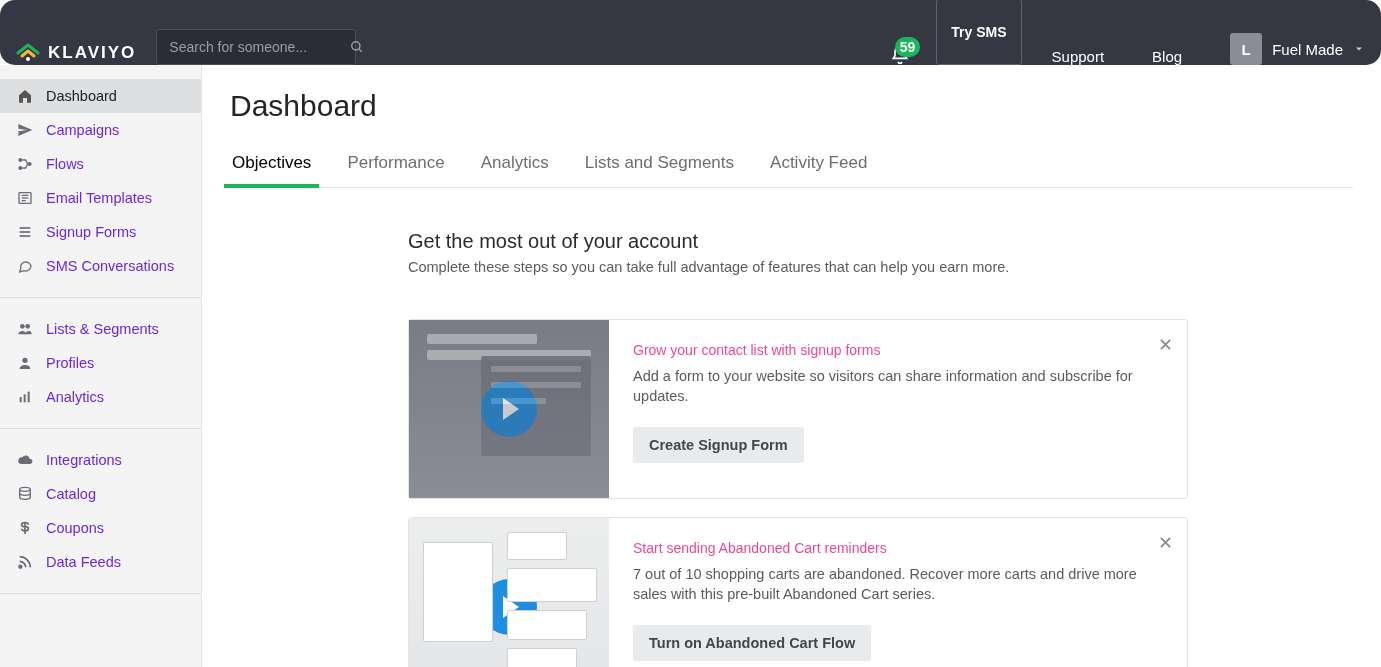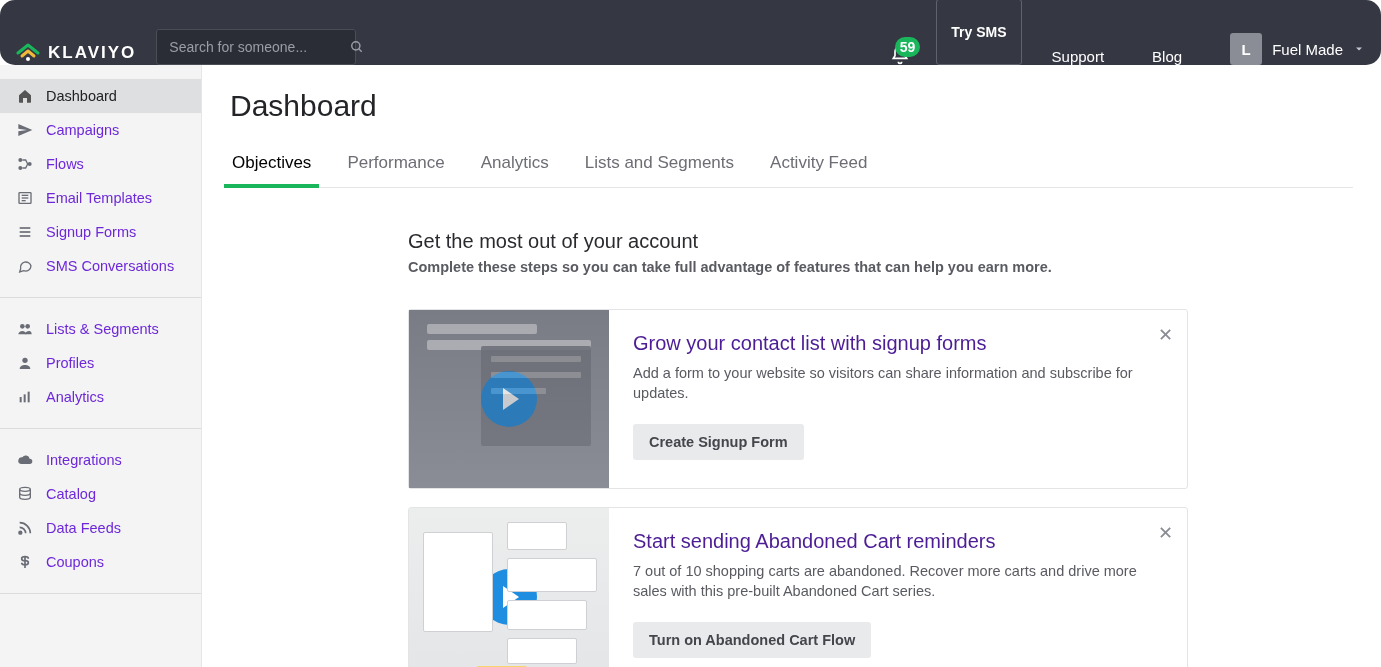--- a/index.html
+++ b/index.html
@@ -108,41 +108,41 @@
   .page-title { font-size: 30px; font-weight:400; color:#232427; margin-bottom: 20px; }
   .tabs { display:flex; gap:32px; border-bottom:1px solid #e5e5e6; margin-bottom: 42px; }
   .tab { padding: 10px 2px 14px 2px; color:#6c6e74; font-size:17px; cursor:pointer; position:relative; }
   .tab.active { color:#000000;text-align:center; }
   .tab.active::after {
     content:""; position:absolute; left:-6px; right:-6px; bottom:-1px; height:4px; background:#1ab65c;
   }
 
   .content { max-width: 780px; margin-left: 178px; }
   .section-title { font-size: 20px; font-weight:500; color:#2a2b2e; margin-bottom:6px; }
-  .section-sub { color:#595b61; font-size:14.5px; margin-bottom:34px;font-weight:bold; }
+  .section-sub { color:#595b61; font-size:14.5px; margin-bottom:44px; }
 
   .card {
     display:flex; border:1px solid #e3e4e6; border-radius:3px; margin-bottom:18px;
     min-height:180px; position:relative; background:#fff;
   }
   .card-thumb {
     width:200px; background:#7e808a; position:relative; flex-shrink:0;
     display:flex; align-items:center; justify-content:center;
     background-image: linear-gradient(180deg,#7a7c85 0%,#8b8d96 100%);
   }
   .card-thumb.light { background:#ebecee; background-image:linear-gradient(180deg,#eceded,#e4e5e7);}
   .play-btn {
     width:56px; height:56px; border-radius:50%; background:#1f8de0;
     display:flex; align-items:center; justify-content:center; color:#fff;
   }
   .play-tri {
     width:0; height:0; border-left:16px solid #fff; border-top:11px solid transparent; border-bottom:11px solid transparent; margin-left:4px;
   }
   .card-body { padding:22px 46px 22px 24px; flex:1; position:relative; }
-  .card-title { font-size:20px; font-weight:500; color:#4c1d95; margin-bottom:8px; }
+  .card-title { font-size:14px; font-weight:500; color:#ec4899; margin-bottom:8px; }
   .card-desc { font-size:14.5px; color:#595b61; margin-bottom:20px; line-height:1.4; }
   .card-btn {
     background:#e9eaec; border:none; padding:10px 16px; color:#44464b;
     font-weight:600; font-size:14.5px; border-radius:3px; cursor:pointer;
   }
   .card-close {
     position:absolute; top:14px; right:14px; color:#8a8c93; cursor:pointer; font-size:18px;
   }
 
   
@@ -317,35 +317,35 @@
             <ellipse cx="12" cy="5" rx="8" ry="3"></ellipse>
             <path d="M4 5v6c0 1.7 3.6 3 8 3s8-1.3 8-3V5"></path>
             <path d="M4 11v6c0 1.7 3.6 3 8 3s8-1.3 8-3v-6"></path>
           </svg>
         </span>
       <span>Catalog</span>
     </div>
     <div class="side-item">
       <span class="ic">
           <svg width="16" height="16" viewBox="0 0 24 24" fill="none" stroke="#6a6d75" stroke-width="2.5">
+            <path d="M12 3v18"></path>
+            <path d="M17 7c0-2-2-3-5-3s-5 1-5 3 2 3 5 3 5 1 5 3-2 3-5 3-5-1-5-3"></path>
+          </svg>
+        </span>
+      <span>Coupons</span>
+    </div>
+    <div class="side-item">
+      <span class="ic">
+          <svg width="16" height="16" viewBox="0 0 24 24" fill="none" stroke="#6a6d75" stroke-width="2.5">
             <path d="M4 4a16 16 0 0 1 16 16"></path>
             <path d="M4 11a9 9 0 0 1 9 9"></path>
             <circle cx="5" cy="19" r="2" fill="#6a6d75"></circle>
           </svg>
         </span>
       <span>Data Feeds</span>
-    </div>
-    <div class="side-item">
-      <span class="ic">
-          <svg width="16" height="16" viewBox="0 0 24 24" fill="none" stroke="#6a6d75" stroke-width="2.5">
-            <path d="M12 3v18"></path>
-            <path d="M17 7c0-2-2-3-5-3s-5 1-5 3 2 3 5 3 5 1 5 3-2 3-5 3-5-1-5-3"></path>
-          </svg>
-        </span>
-      <span>Coupons</span>
     </div>
 
     <div class="side-sep"></div>
   </div>
 
   <div class="main">
     <div class="page-title">Dashboard</div>
 
     <div class="tabs">
       <div class="tab active">Objectives</div>

